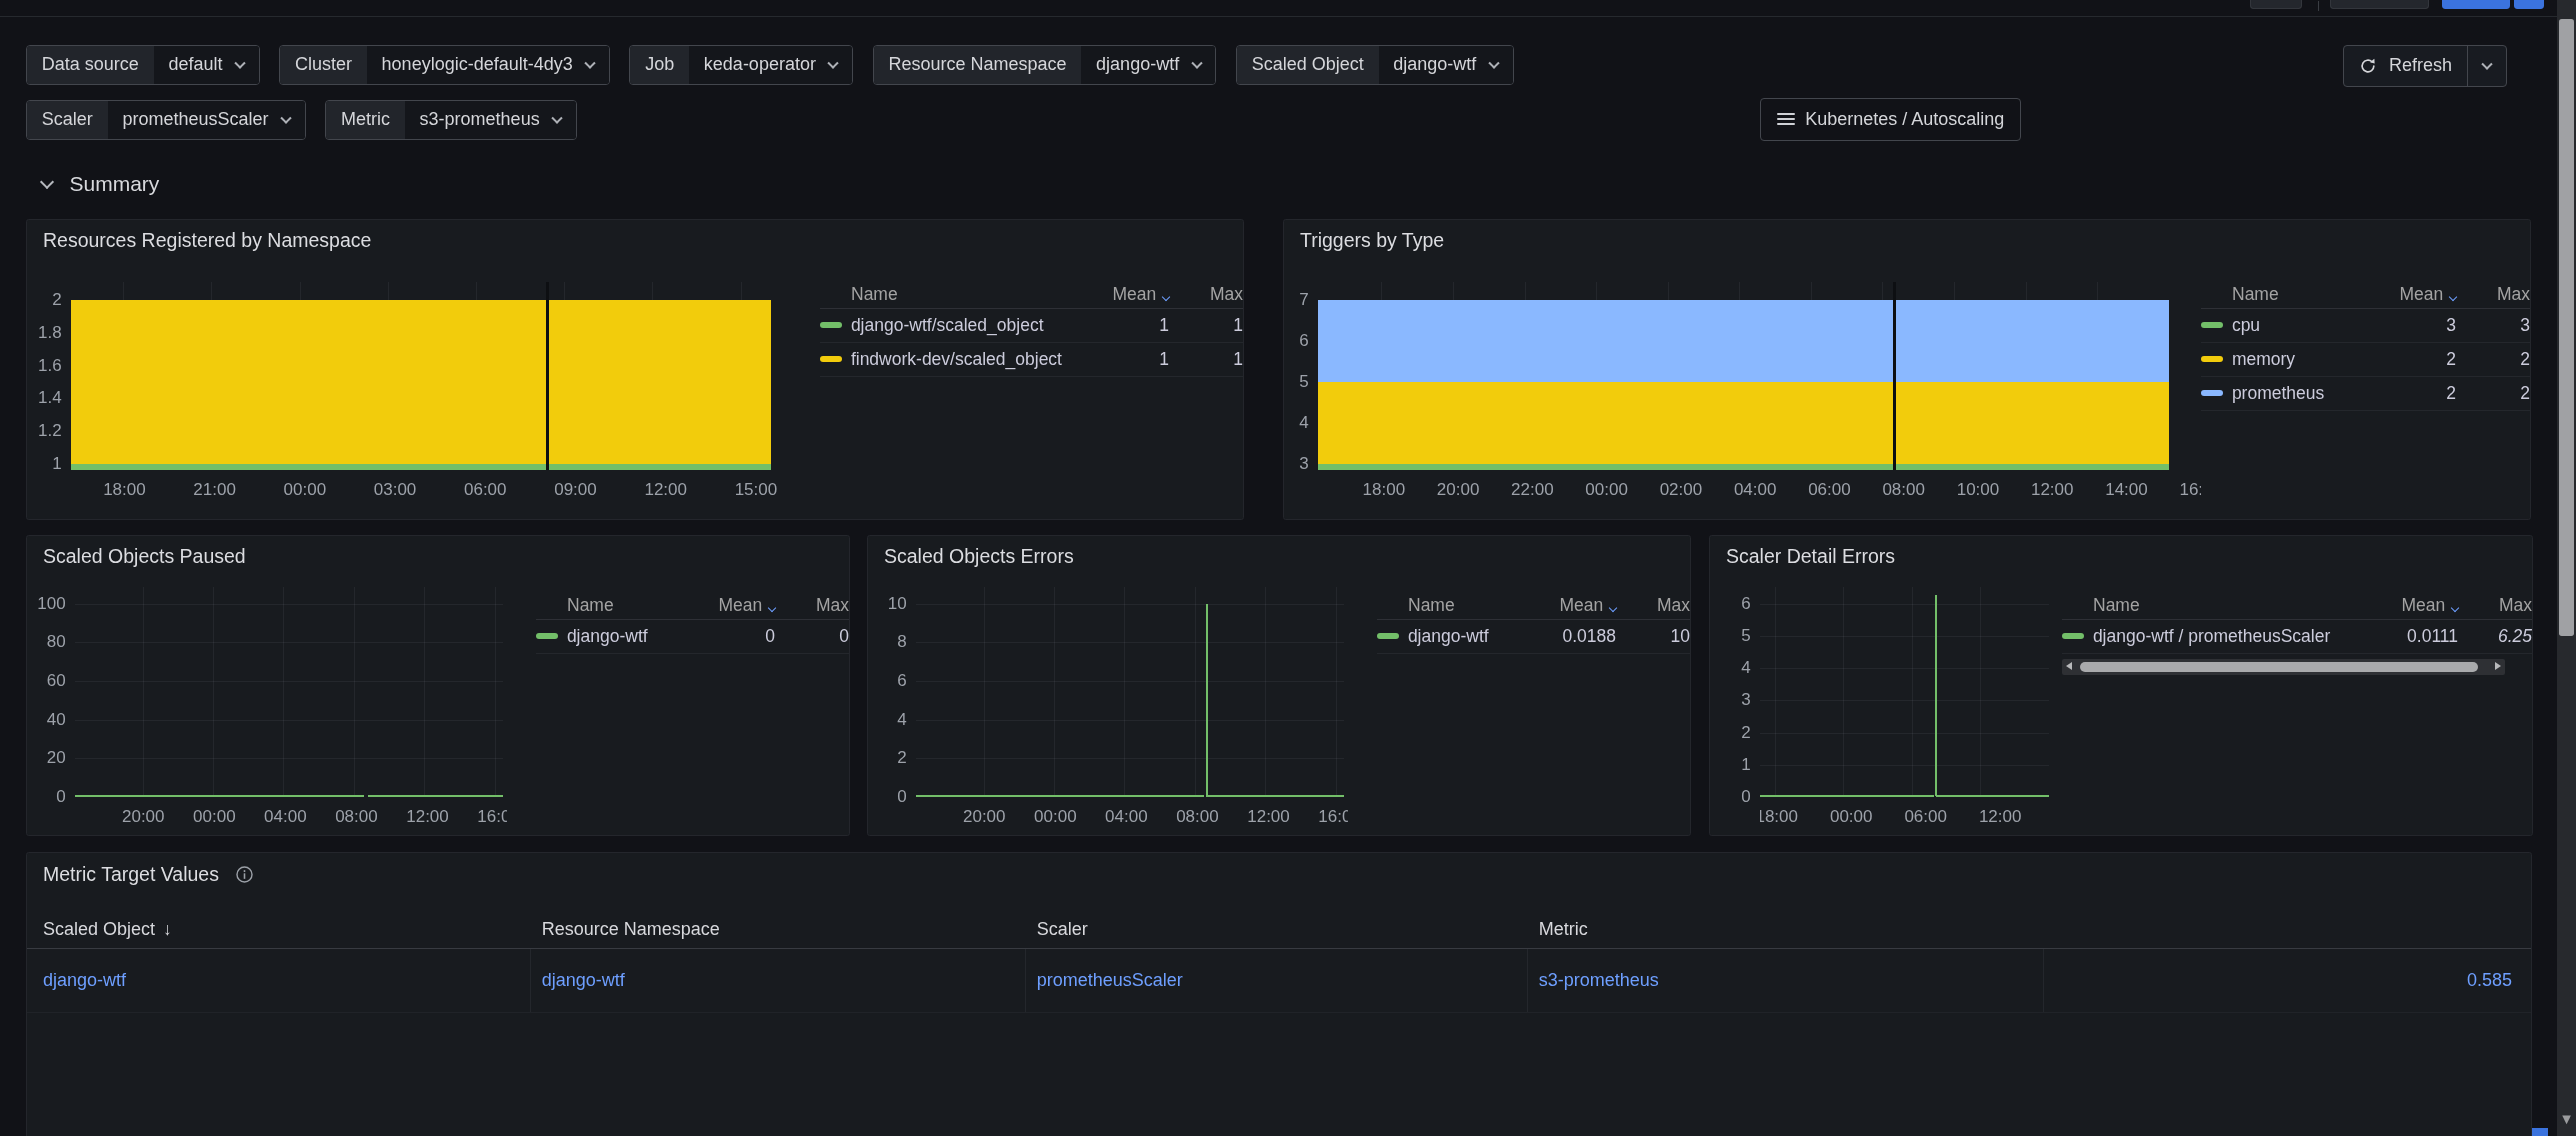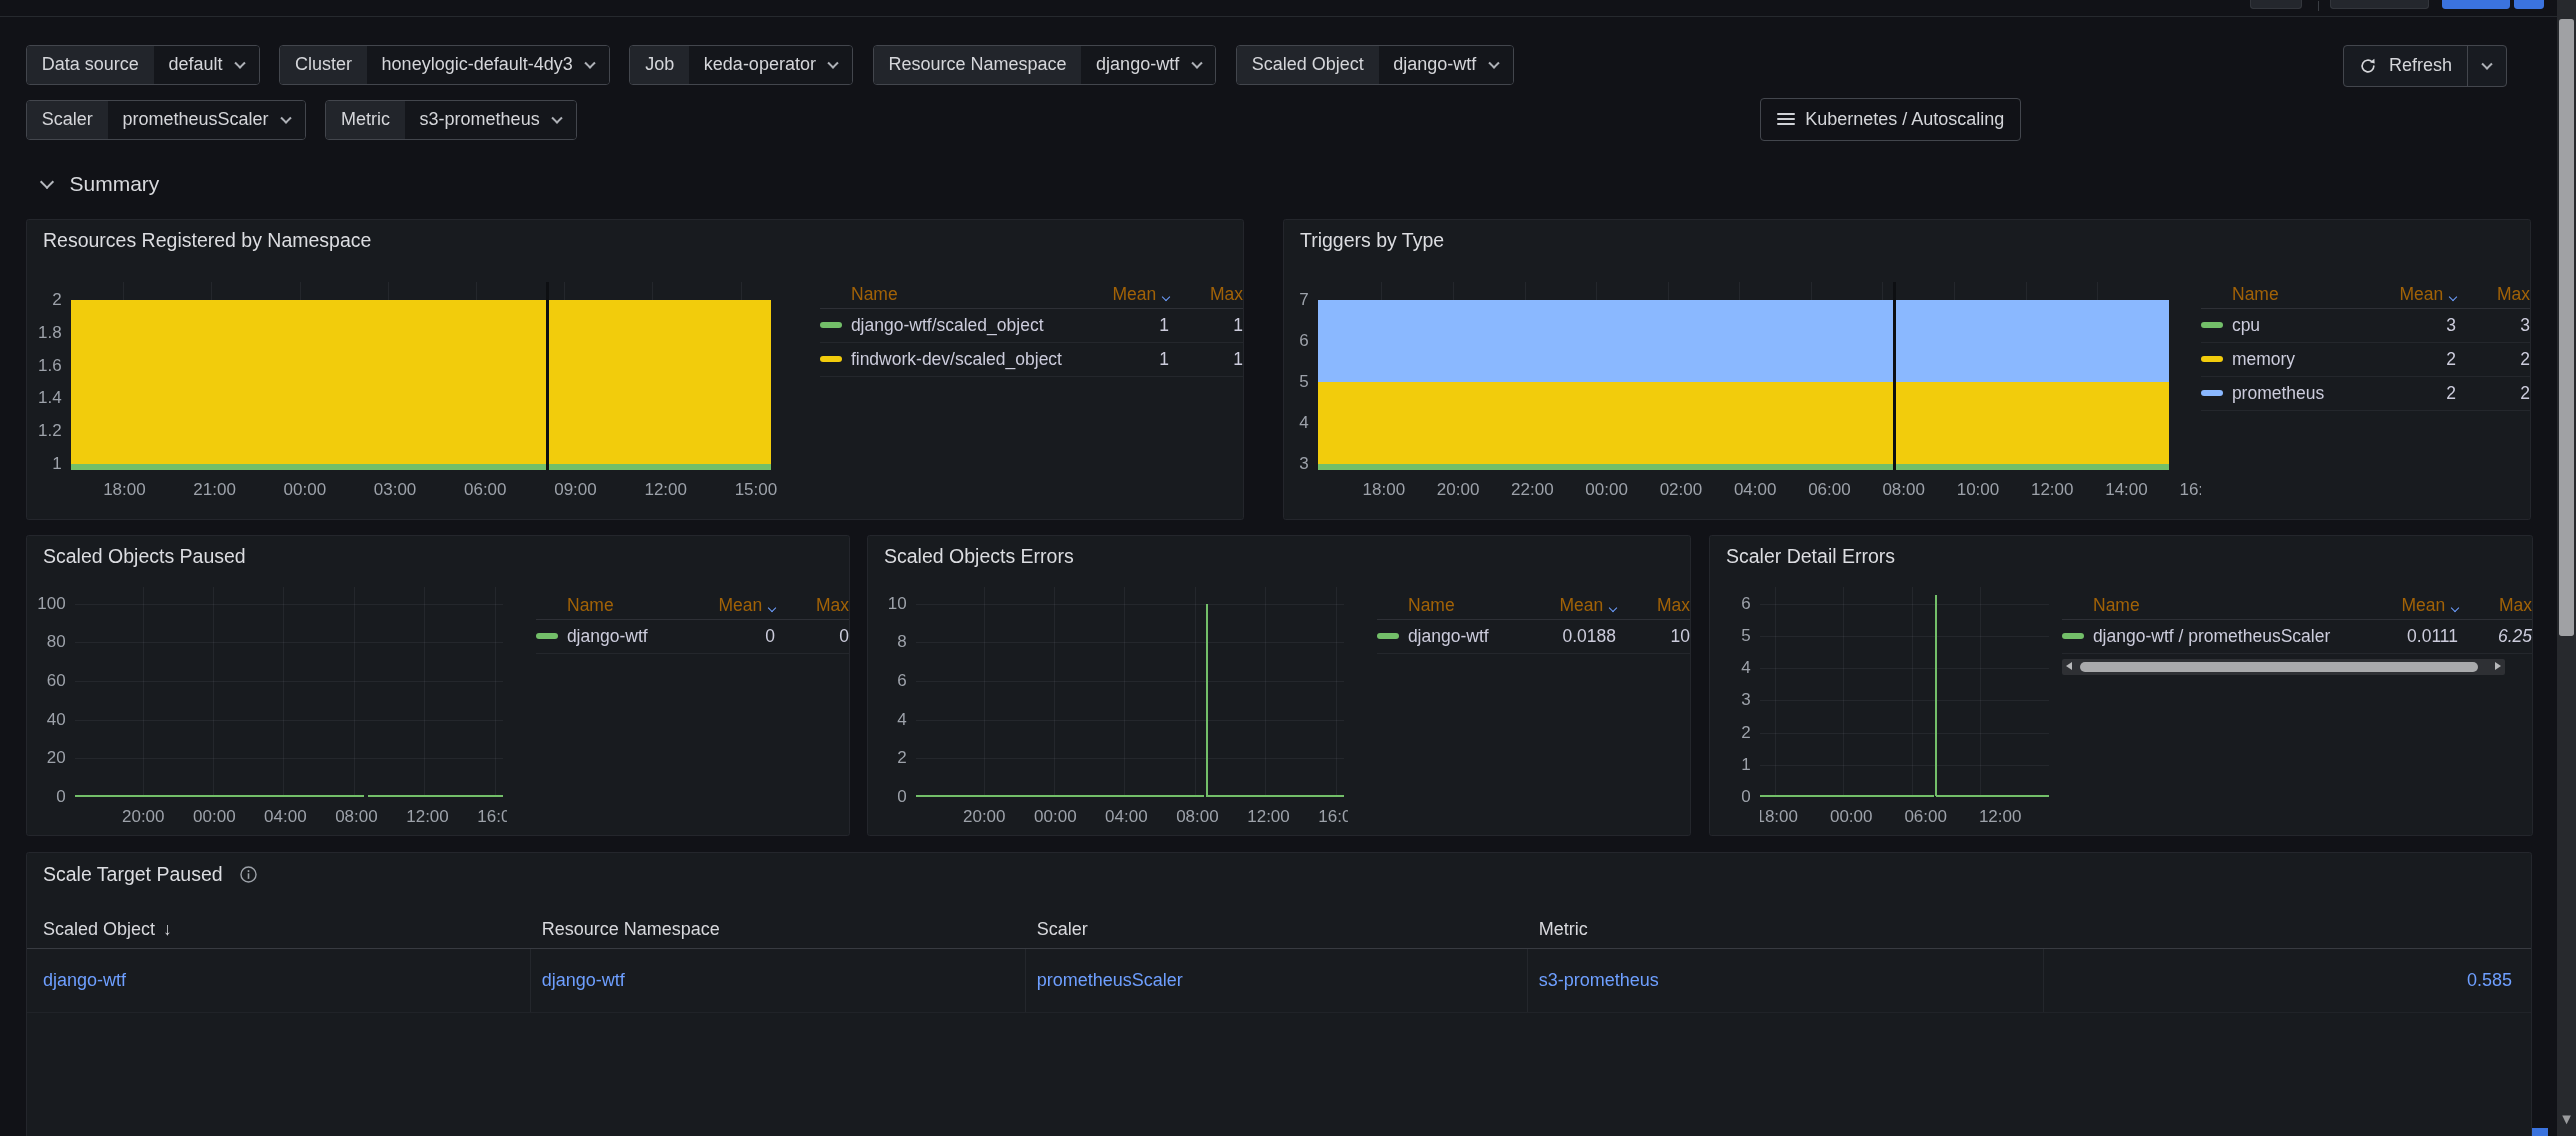--- a/index.html
+++ b/index.html
@@ -86,21 +86,21 @@
   .band { position:absolute; left:0; right:0; }
   .gapline { position:absolute; top:0; bottom:0; width:2.7px; background:#0d0f12; }
   .baseline { position:absolute; height:2.7px; }
   .spike { position:absolute; width:2px; }
   .xlabels { position:absolute; left:0; overflow:hidden; height:27px; }
   .xlabel { position:absolute; top:6.7px; transform:translateX(-50%); font-size:17px;
     color:#9da2aa; white-space:nowrap; }
 
   
   .legend { flex:none; font-size:17.5px; }
-  .lg-head { display:flex; align-items:center; height:27px; color:#a16207; font-weight:500;
+  .lg-head { display:flex; align-items:center; height:27px; color:#a3a3a3; font-weight:500;
     border-bottom:0.7px solid rgba(204,204,220,0.12); }
   .lg-row { display:flex; align-items:center; height:34px;
     border-bottom:0.7px solid rgba(204,204,220,0.07); color:#ccccdc; }
   .lg-name { flex:1; display:flex; align-items:center; padding-left:31px; overflow:hidden;
     white-space:nowrap; cursor:pointer; }
   .lg-row .lg-name { padding-left:0; }
   .lg-num { text-align:right; white-space:nowrap; }
   .marker { flex:none; width:21.5px; height:6px; border-radius:3.4px; margin-right:9.4px; }
   .lg-chev { display:inline-block; width:6px; height:6px; border-right:1.7px solid #6e9fff;
     border-bottom:1.7px solid #6e9fff; transform:rotate(45deg); margin:-2.7px 0 0 6.7px; }
@@ -542,21 +542,21 @@
             <div class="tri tri-l"></div>
             <div class="lg-thumb"></div>
             <div class="tri tri-r"></div>
           </div>
         </div>
       </div>
     </section>
 
   <section class="panel" id="panel-table">
     <div class="tbl-title-row">
-      <span class="tbl-title">Scale Target Paused</span>
+      <span class="tbl-title">Metric Target Values</span>
       <svg width="19" height="19" viewBox="0 0 24 24">
         <circle cx="12" cy="12" r="9.5" fill="none" stroke="#9ba0a7" stroke-width="1.8"></circle>
         <rect x="11" y="10.5" width="2" height="7" fill="#9ba0a7"></rect>
         <rect x="11" y="6.5" width="2" height="2.4" fill="#9ba0a7"></rect>
       </svg>
     </div>
     <div class="tbl" id="tbl">
         <div class="tbl-head">
           <div class="th">
             <span>Scaled Object</span>

